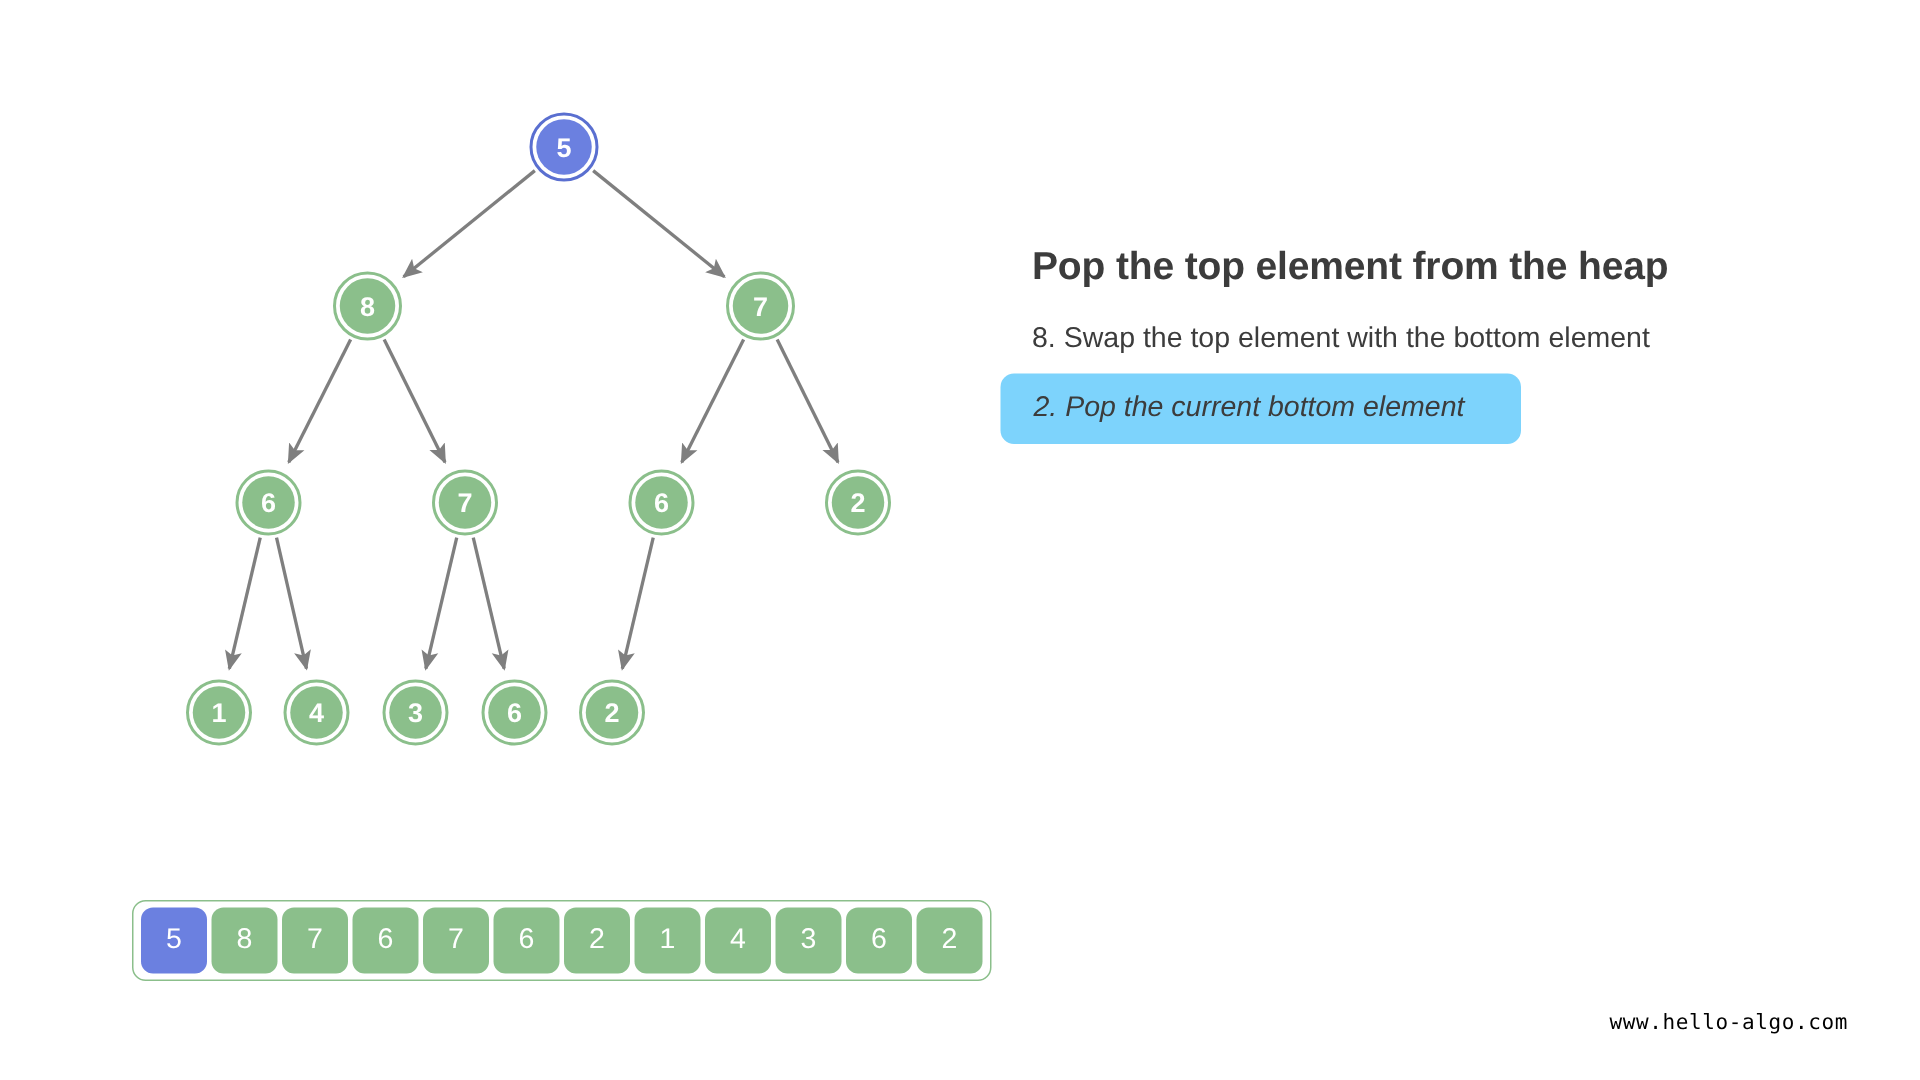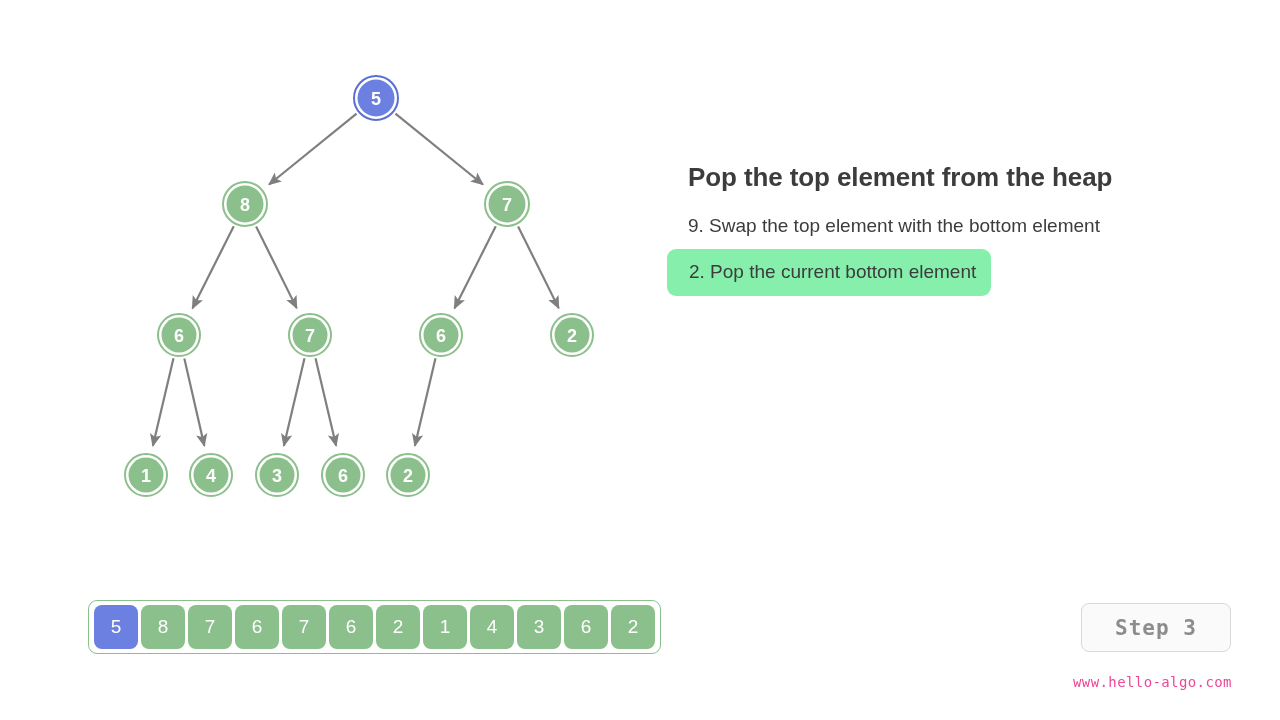--- a/index.html
+++ b/index.html
@@ -74,25 +74,26 @@
   .step-line {
     font-size: 19px;
     font-weight: 400;
     color: #3c3c3c;
     line-height: 26px;
     padding: 6px 0 6px 0;
     white-space: nowrap;
     margin-bottom: 4px;
   }
   .step-line.highlight {
-    background: #86efac;
+    background: #7dd3fc;
     border-radius: 9px;
-    padding: 10px 15px 11px 22px;
+    padding: 10px 38px 11px 22px;
     margin-left: -21px;
     display: inline-block;
+    font-style: italic;
   }
 
   
   #array-wrap {
     position: absolute;
     left: 88px;
     top: 600px;
     border: 1.6px solid #8bbf8b;
     border-radius: 9px;
     padding: 4px 5px;
@@ -135,21 +136,21 @@
     letter-spacing: 1px;
   }
 
   
   #watermark {
     position: absolute;
     left: 1073px;
     top: 674px;
     font-family: "DejaVu Sans Mono", monospace;
     font-size: 14px;
-    color: #ec4899;
+    color: #000000;
     letter-spacing: 0.4px;
     white-space: nowrap;
   }
 </style>
 </head>
 <body>
 
 <div id="stage">
 
   <svg id="tree-svg" viewBox="0 0 1280 720" xmlns="http://www.w3.org/2000/svg">
@@ -231,37 +232,36 @@
           <circle class="node-circle-outer" cx="408" cy="475" r="21" stroke="#8bbf8b"></circle>
           <circle class="node-circle-inner" cx="408" cy="475" r="17.5" fill="#8bbf8b"></circle>
           <text class="node-label" x="408" y="475.5">2</text>
         </g>
       </g>
   </svg>
 
   <div id="panel">
     <div id="panel-title">Pop the top element from the heap</div>
     <div id="steps-list">
-        <div class="step-line">9. Swap the top element with the bottom element</div>
+        <div class="step-line">8. Swap the top element with the bottom element</div>
         <div><div class="step-line highlight">2. Pop the current bottom element</div></div>
       </div>
   </div>
 
   <div id="array-wrap">
       <div class="array-cell blue">5</div>
       <div class="array-cell green">8</div>
       <div class="array-cell green">7</div>
       <div class="array-cell green">6</div>
       <div class="array-cell green">7</div>
       <div class="array-cell green">6</div>
       <div class="array-cell green">2</div>
       <div class="array-cell green">1</div>
       <div class="array-cell green">4</div>
       <div class="array-cell green">3</div>
       <div class="array-cell green">6</div>
       <div class="array-cell green">2</div>
     </div>
 
-  <div id="step-badge">Step 3</div>
 
   <div id="watermark">www.hello-algo.com</div>
 
 </div>
 
 </body></html>

